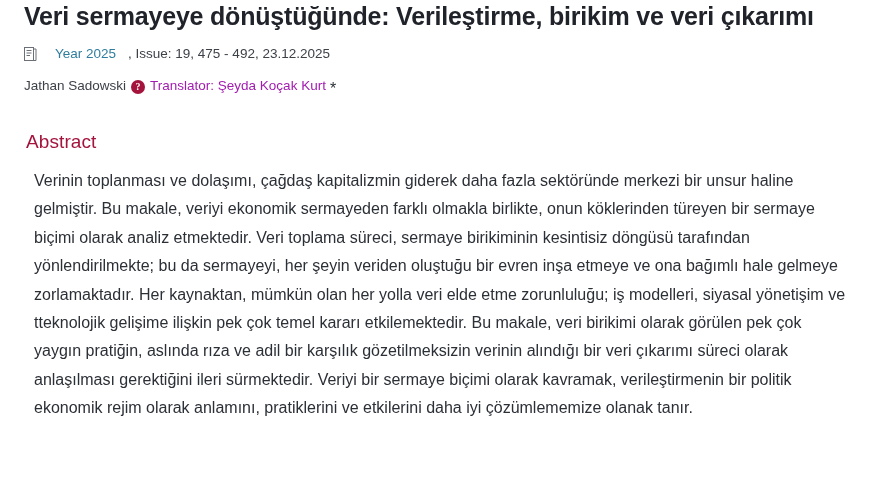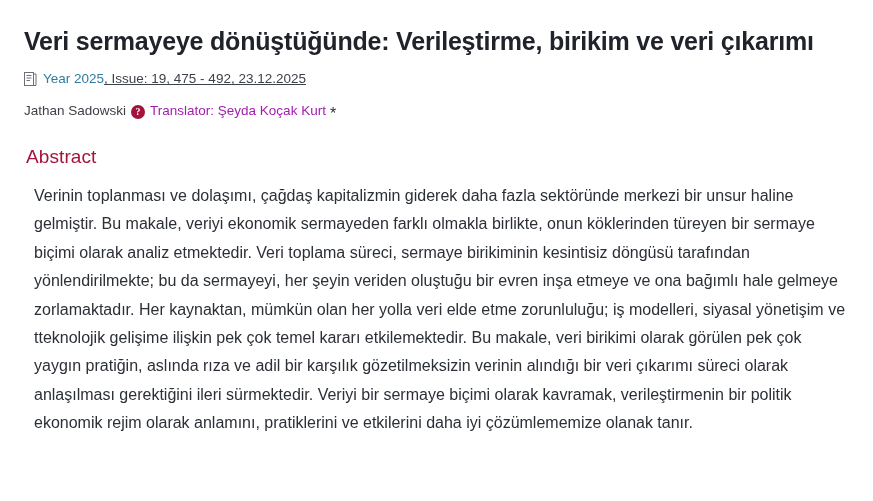--- a/index.html
+++ b/index.html
@@ -11,61 +11,62 @@
   body {
     width: 873px;
     height: 501px;
     font-family: "Liberation Sans", sans-serif;
     color: #2b2f36;
     overflow: hidden;
   }
   .page {
     width: 873px;
     height: 440px;
-    padding: 26px 24px 0 24px;
+    padding: 1px 24px 0 24px;
     position: relative;
   }
   .article-title {
     font-size: 25px;
     font-weight: bold;
     line-height: 1.25;
     color: #20232a;
     letter-spacing: -0.2px;
     margin: 0 0 14px 0;
     white-space: nowrap;
   }
   .meta-line {
     display: flex;
     align-items: center;
     font-size: 13.5px;
     color: #3d4148;
     margin-bottom: 16px;
     line-height: 1.2;
+    gap: 12px;
   }
   .journal-icon {
     display: inline-block;
     width: 13px;
     height: 14px;
     margin-right: 6px;
     position: relative;
     flex: none;
   }
   .journal-icon svg { display: block; }
   .year-link {
     color: #2f7d9e;
     text-decoration: none;
     cursor: pointer;
   }
-  .meta-rest { color: #3d4148; text-decoration: underline; }
+  .meta-rest { color: #3d4148; }
   .authors-line {
     display: flex;
     align-items: center;
     font-size: 13.5px;
     color: #3d4148;
-    margin-bottom: 26px;
+    margin-bottom: 36px;
     line-height: 1.2;
     flex-wrap: wrap;
   }
   .author-name {
     color: #3d4148;
     margin-right: 5px;
   }
   .help-badge {
     display: inline-flex;
     align-items: center;

